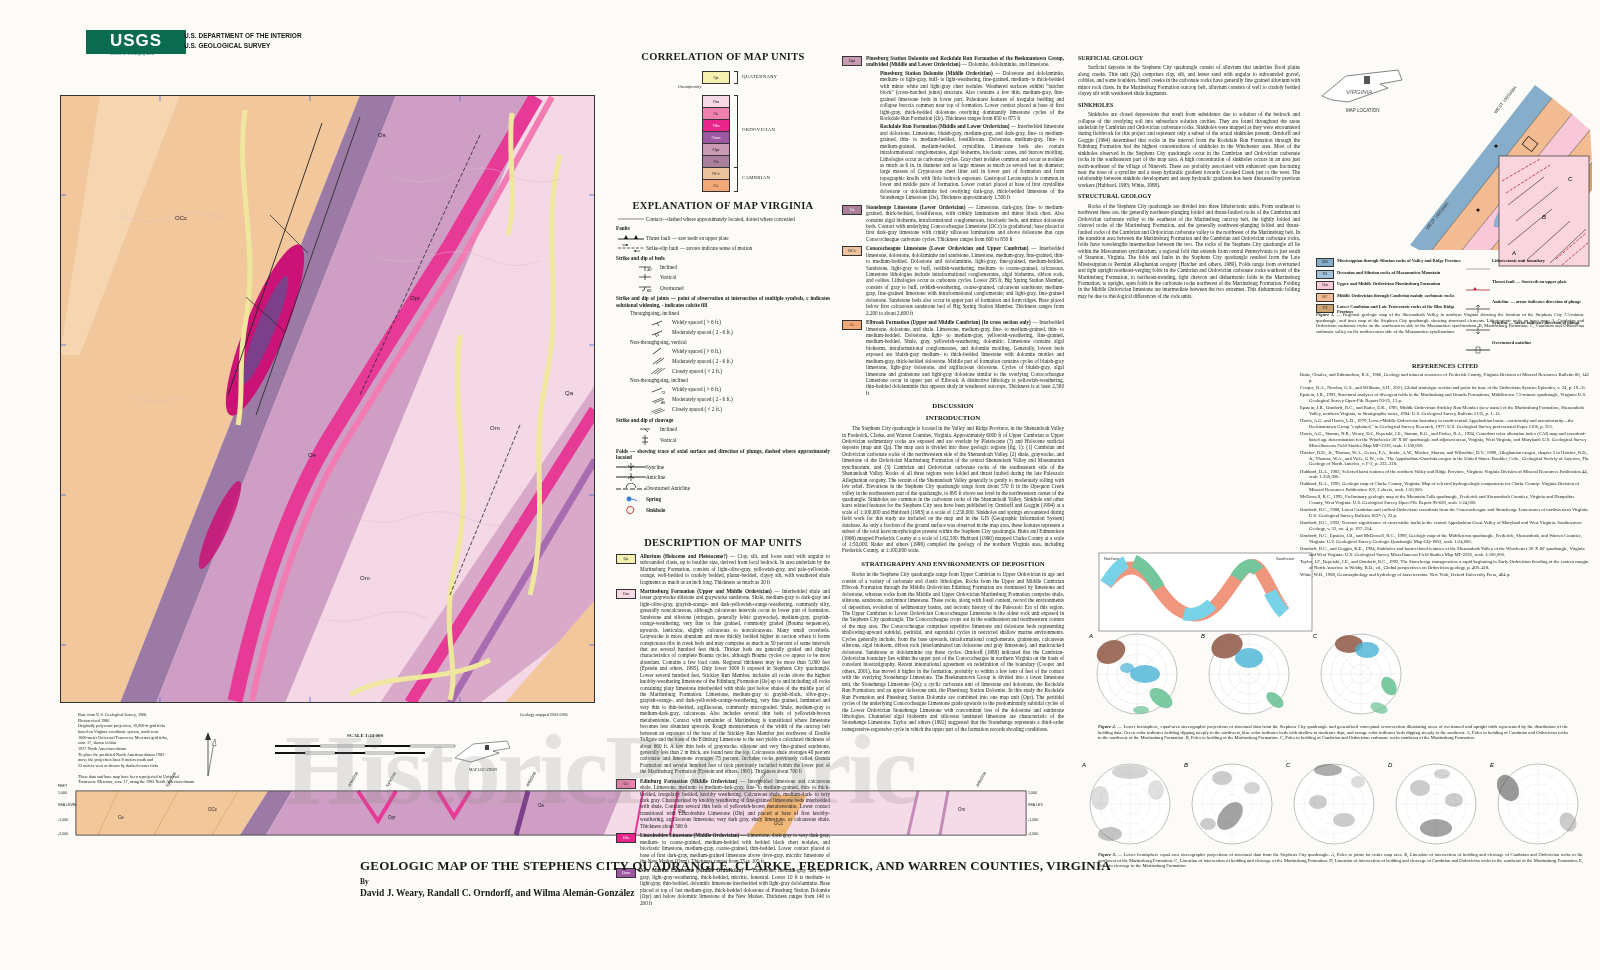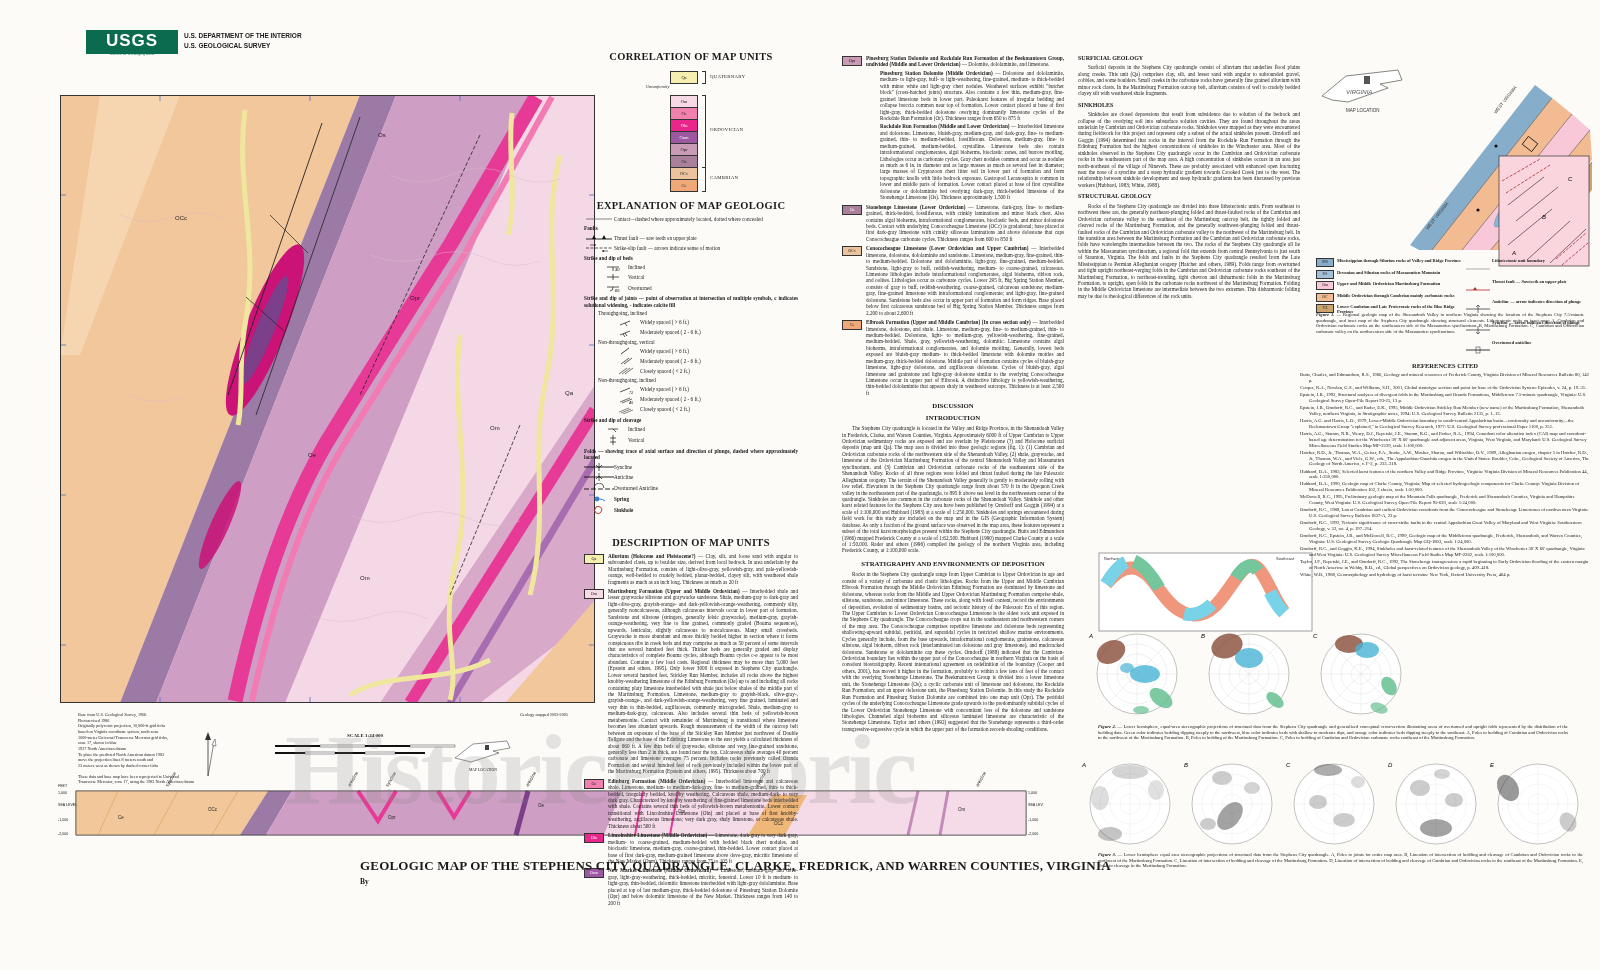--- a/index.html
+++ b/index.html
@@ -1,20 +1,20 @@
 <!DOCTYPE html>
 <html><head>
 <meta charset="utf-8">
 <style>
   html,body{margin:0;padding:0;background:#e8e8e4;}
   .sheet{position:relative;width:1600px;height:970px;background:#fcfbf8;overflow:hidden;
          font-family:"Liberation Serif",serif;color:#1a1a1a;}
   .abs{position:absolute;}
   
-  .usgs-logo{position:absolute;left:86px;top:30px;width:92px;height:24px;background:#0a6b4f;color:#fff;
+  .usgs-logo{position:absolute;left:86px;top:30px;width:100px;height:24px;background:#0a6b4f;color:#fff;
     font-family:"Liberation Sans",sans-serif;font-weight:bold;font-size:17px;line-height:22px;text-align:center;letter-spacing:1px;}
   .usgs-tag{position:absolute;left:86px;top:52px;width:92px;font-size:3.5px;color:#0a6b4f;text-align:center;font-family:"Liberation Sans",sans-serif;}
   .dept{position:absolute;left:184px;top:31px;font-family:"Liberation Sans",sans-serif;font-size:6.5px;font-weight:bold;line-height:1.5;}
   
   .col{position:absolute;font-size:5.2px;line-height:1.24;text-align:justify;}
   h1.bigsec{font-size:10.5px;font-weight:bold;text-align:center;margin:0 0 4px 0;letter-spacing:.3px;}
   h2.midsec{font-size:6.8px;font-weight:bold;text-align:center;margin:6px 0 3px 0;}
   h3.leftsec{font-size:6px;font-weight:bold;text-align:left;margin:5px 0 2px 0;}
   p.body{margin:0 0 3px 0;text-indent:10px;}
   
@@ -227,42 +227,42 @@
         <text x="0" y="30">-1,000</text>
         <text x="0" y="44">-2,000</text>
         <text x="970" y="3">1,000</text>
         <text x="970" y="15">SEA LEVEL</text>
         <text x="970" y="30">-1,000</text>
         <text x="970" y="44">-2,000</text>
       </g>
     </g>
   </svg>
 
-  <div class="col" style="left:584px;top:50px;width:214px;">
+  <div class="col" style="left:616px;top:50px;width:214px;">
     <h1 class="bigsec">CORRELATION OF MAP UNITS</h1>
     <div class="corr">
       <div class="cbox" style="left: 86px; top: 4px; background-color: rgb(245, 240, 176);">Qa</div>
       <div class="bracket" style="left:118px;top:4px;height:11px;transform:scaleX(-1);"></div>
       <div class="era" style="left:126px;top:7px;">QUATERNARY</div>
       <div class="uncf" style="left:62px;top:17px;">Unconformity</div>
       <div class="cbox" style="left: 86px; top: 28px; background-color: rgb(247, 217, 230);">Om</div>
       <div class="cbox" style="left: 86px; top: 40px; background-color: rgb(240, 128, 174);">Oe</div>
       <div class="cbox" style="left: 86px; top: 52px; color: rgb(255, 255, 255); background-color: rgb(232, 38, 140);">Oln</div>
       <div class="cbox" style="left: 86px; top: 64px; color: rgb(255, 255, 255); background-color: rgb(156, 88, 160);">Onm</div>
       <div class="cbox" style="left: 86px; top: 76px; background-color: rgb(201, 155, 180);">Opr</div>
       <div class="cbox" style="left: 86px; top: 88px; background-color: rgb(169, 127, 155);">Os</div>
       <div class="era" style="left:126px;top:60px;">ORDOVICIAN</div>
       <div class="bracket" style="left:118px;top:28px;height:71px;transform:scaleX(-1);"></div>
       <div class="cbox" style="left: 86px; top: 100px; background-color: rgb(236, 195, 156);">OCc</div>
       <div class="cbox" style="left: 86px; top: 112px; background-color: rgb(240, 168, 120);">Ce</div>
       <div class="bracket" style="left:118px;top:100px;height:23px;transform:scaleX(-1);"></div>
       <div class="era" style="left:126px;top:108px;">CAMBRIAN</div>
     </div>
 
-    <h1 class="bigsec" style="margin-top:6px;">EXPLANATION OF MAP GEOLOGIC</h1>
+    <h1 class="bigsec" style="margin-top:6px;">EXPLANATION OF MAP VIRGINIA</h1>
     <div class="sym-row">
       <span class="sym-g">
           <svg width="26" height="6">
             <line x1="0" y1="3" x2="26" y2="3" stroke="#555" stroke-width="0.7"></line>
           </svg>
         </span>
       <span class="sym-t">Contact—dashed where approximately located, dotted where concealed</span>
     </div>
     <div class="sym-h">Faults</div>
     <div class="sym-row">
@@ -770,17 +770,18 @@
       <div class="ref">Orndorff, R.C., Epstein, J.B., and McDowell, R.C., 1999, Geologic map of the Middletown quadrangle, Frederick, Shenandoah, and Warren Counties, Virginia:  U.S. Geological Survey Geologic Quadrangle Map GQ-1803, scale 1:24,000.</div>
       <div class="ref">Orndorff, R.C., and Goggin, K.E., 1994, Sinkholes and karst-related features of the Shenandoah Valley of the Winchester 30' X 60' quadrangle, Virginia and West Virginia:  U.S. Geological Survey Miscellaneous Field Studies Map MF-2262, scale 1:100,000.</div>
       <div class="ref">Taylor, J.F., Repetski, J.E., and Orndorff, R.C., 1992, The Stonehenge transgression:  a rapid beginning to Early Ordovician flooding of the eastern margin of North America:  in Webby, B.D., ed., Global perspectives on Ordovician geology, p. 409–418.</div>
       <div class="ref">White, W.B., 1988, Geomorphology and hydrology of karst terrains:  New York, Oxford University Press, 464 p.</div>
     </div>
   </div>
 
   <div class="titleblk">
     <div class="t1">GEOLOGIC MAP OF THE STEPHENS CITY QUADRANGLE, CLARKE, FREDRICK, AND WARREN COUNTIES, VIRGINIA</div>
     <div class="t2">By</div>
+    <div class="t3">David J. Weary, Randall C. Orndorff, and Wilma Alemán-González</div>
   </div>
 
   <div class="watermark">HistoricPictoric</div>
 
 </div>
 
 </body></html>

